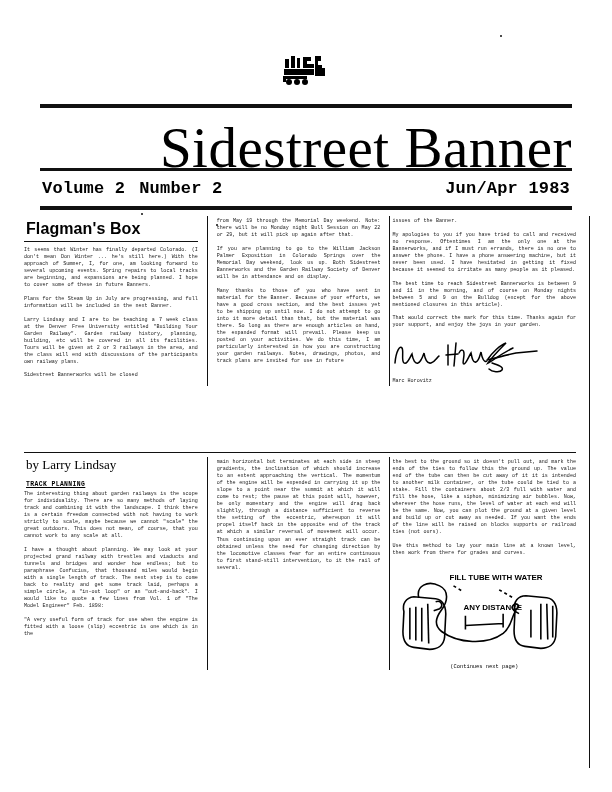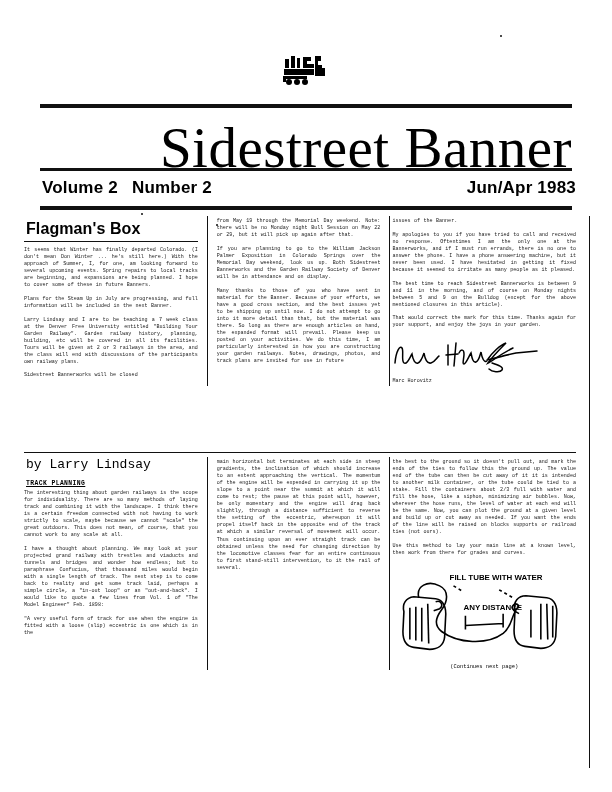--- a/index.html
+++ b/index.html
@@ -16,40 +16,40 @@
   .rule-mid{position:absolute;left:40px;right:40px;top:168px;height:3px;background:#111;}
   .rule-bot{position:absolute;left:40px;right:40px;top:206px;height:4px;background:#111;}
 
   .masthead-title{
     position:absolute;left:40px;right:40px;top:101px;height:70px;
     font-family:"Liberation Serif", serif;
     font-size:57px;line-height:70px;letter-spacing:.5px;
     white-space:nowrap;text-align:right;font-weight:400;margin-top:12px;
   }
   .volrow{
-    position:absolute;left:42px;right:36px;top:172px;height:32px;
+    position:absolute;left:42px;right:42px;top:172px;height:32px;
     display:flex;align-items:center;justify-content:space-between;
-    font-family:Liberation Sans, sans-serif;font-weight:700;
+    font-family:Liberation Mono, monospace;font-weight:700;
     font-size:17px;letter-spacing:.2px;
   }
   .volrow .vol span{margin-right:14px;}
 
   
   .section{position:absolute;left:24px;right:36px;}
   .sec-flag{top:216px;height:232px;}
   .sec-iron{top:452px;height:316px;}
 
   .sec-rule{height:1px;background:#111;width:100%;}
 
   .head-serif{
     font-family:"Liberation Sans", sans-serif;font-weight:700;
     font-size:13.5px;letter-spacing:.1px;margin:4px 0 0 2px;
   }
   .head-big{font-size:16px;}
-  .byline{font-family:Liberation Mono, monospace;font-size:13px;margin:0 0 8px 2px;}
+  .byline{font-family:Liberation Serif, serif;font-size:13px;margin:0 0 8px 2px;}
   .subhead{
     font-family:"Liberation Mono", monospace;font-size:6.4px;font-weight:700;
     letter-spacing:.4px;margin:7px 0 3px 2px;
   }
   .subhead u{text-decoration:underline;}
 
   .cols{display:flex;width:100%;}
   .col{position:relative;box-sizing:border-box;}
   .col.c1{width:33.1%;padding-right:9px;}
   .col.c2{width:33.1%;padding:0 9px;border-left:1px solid #111;}

